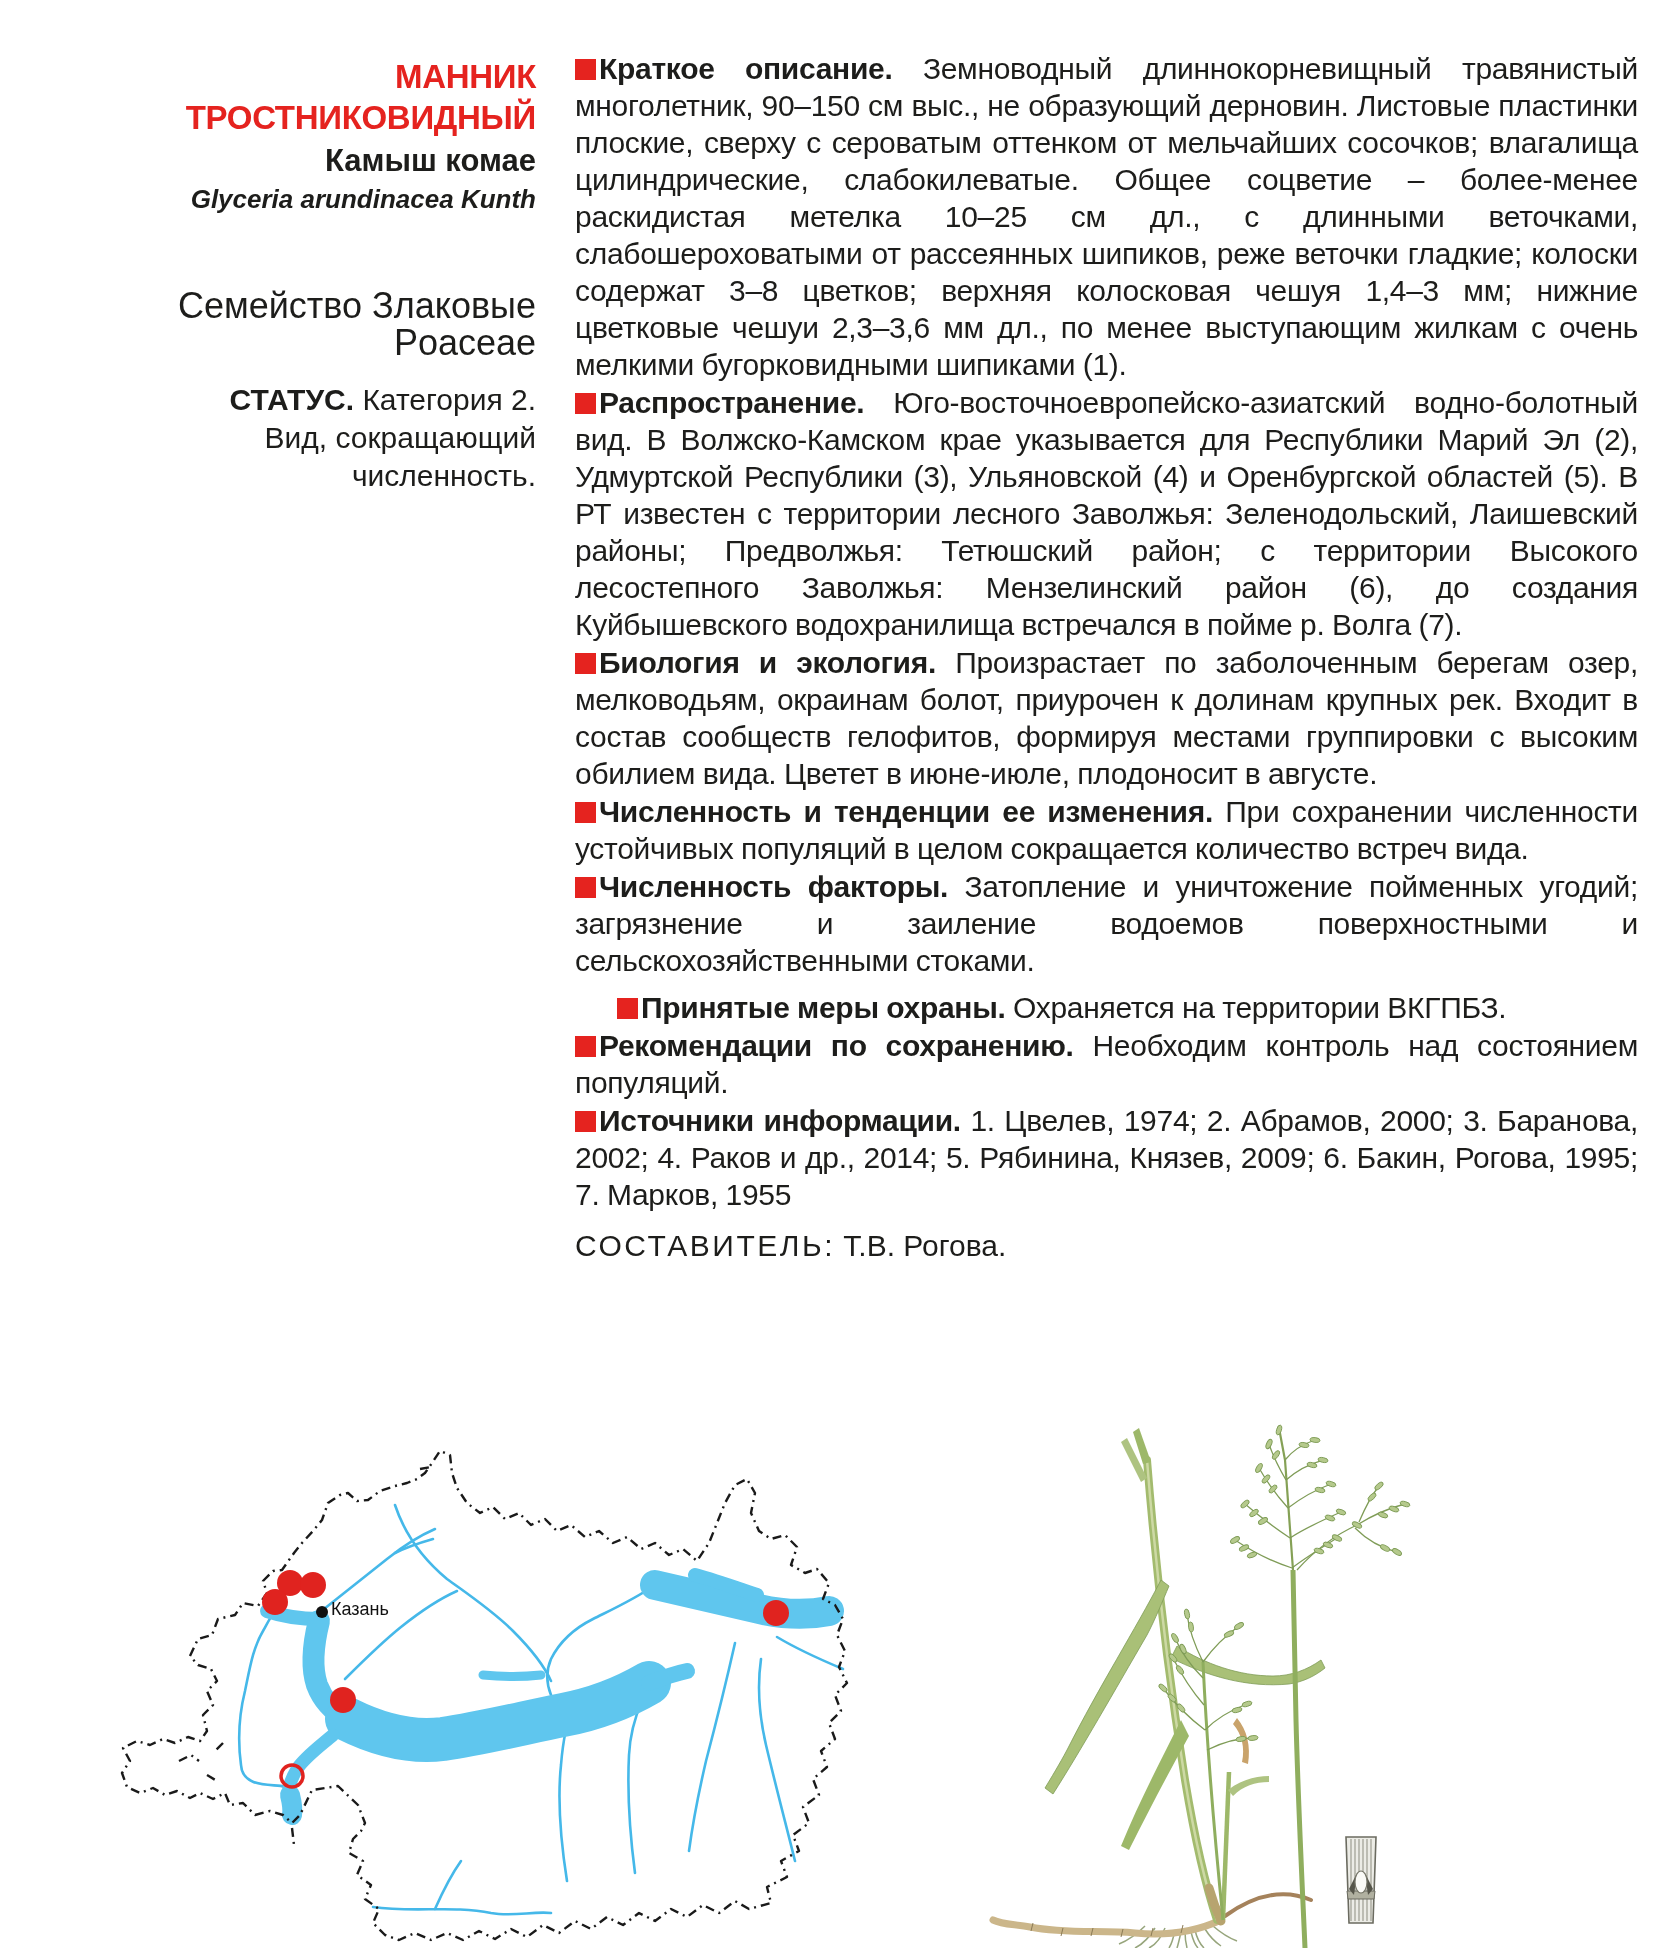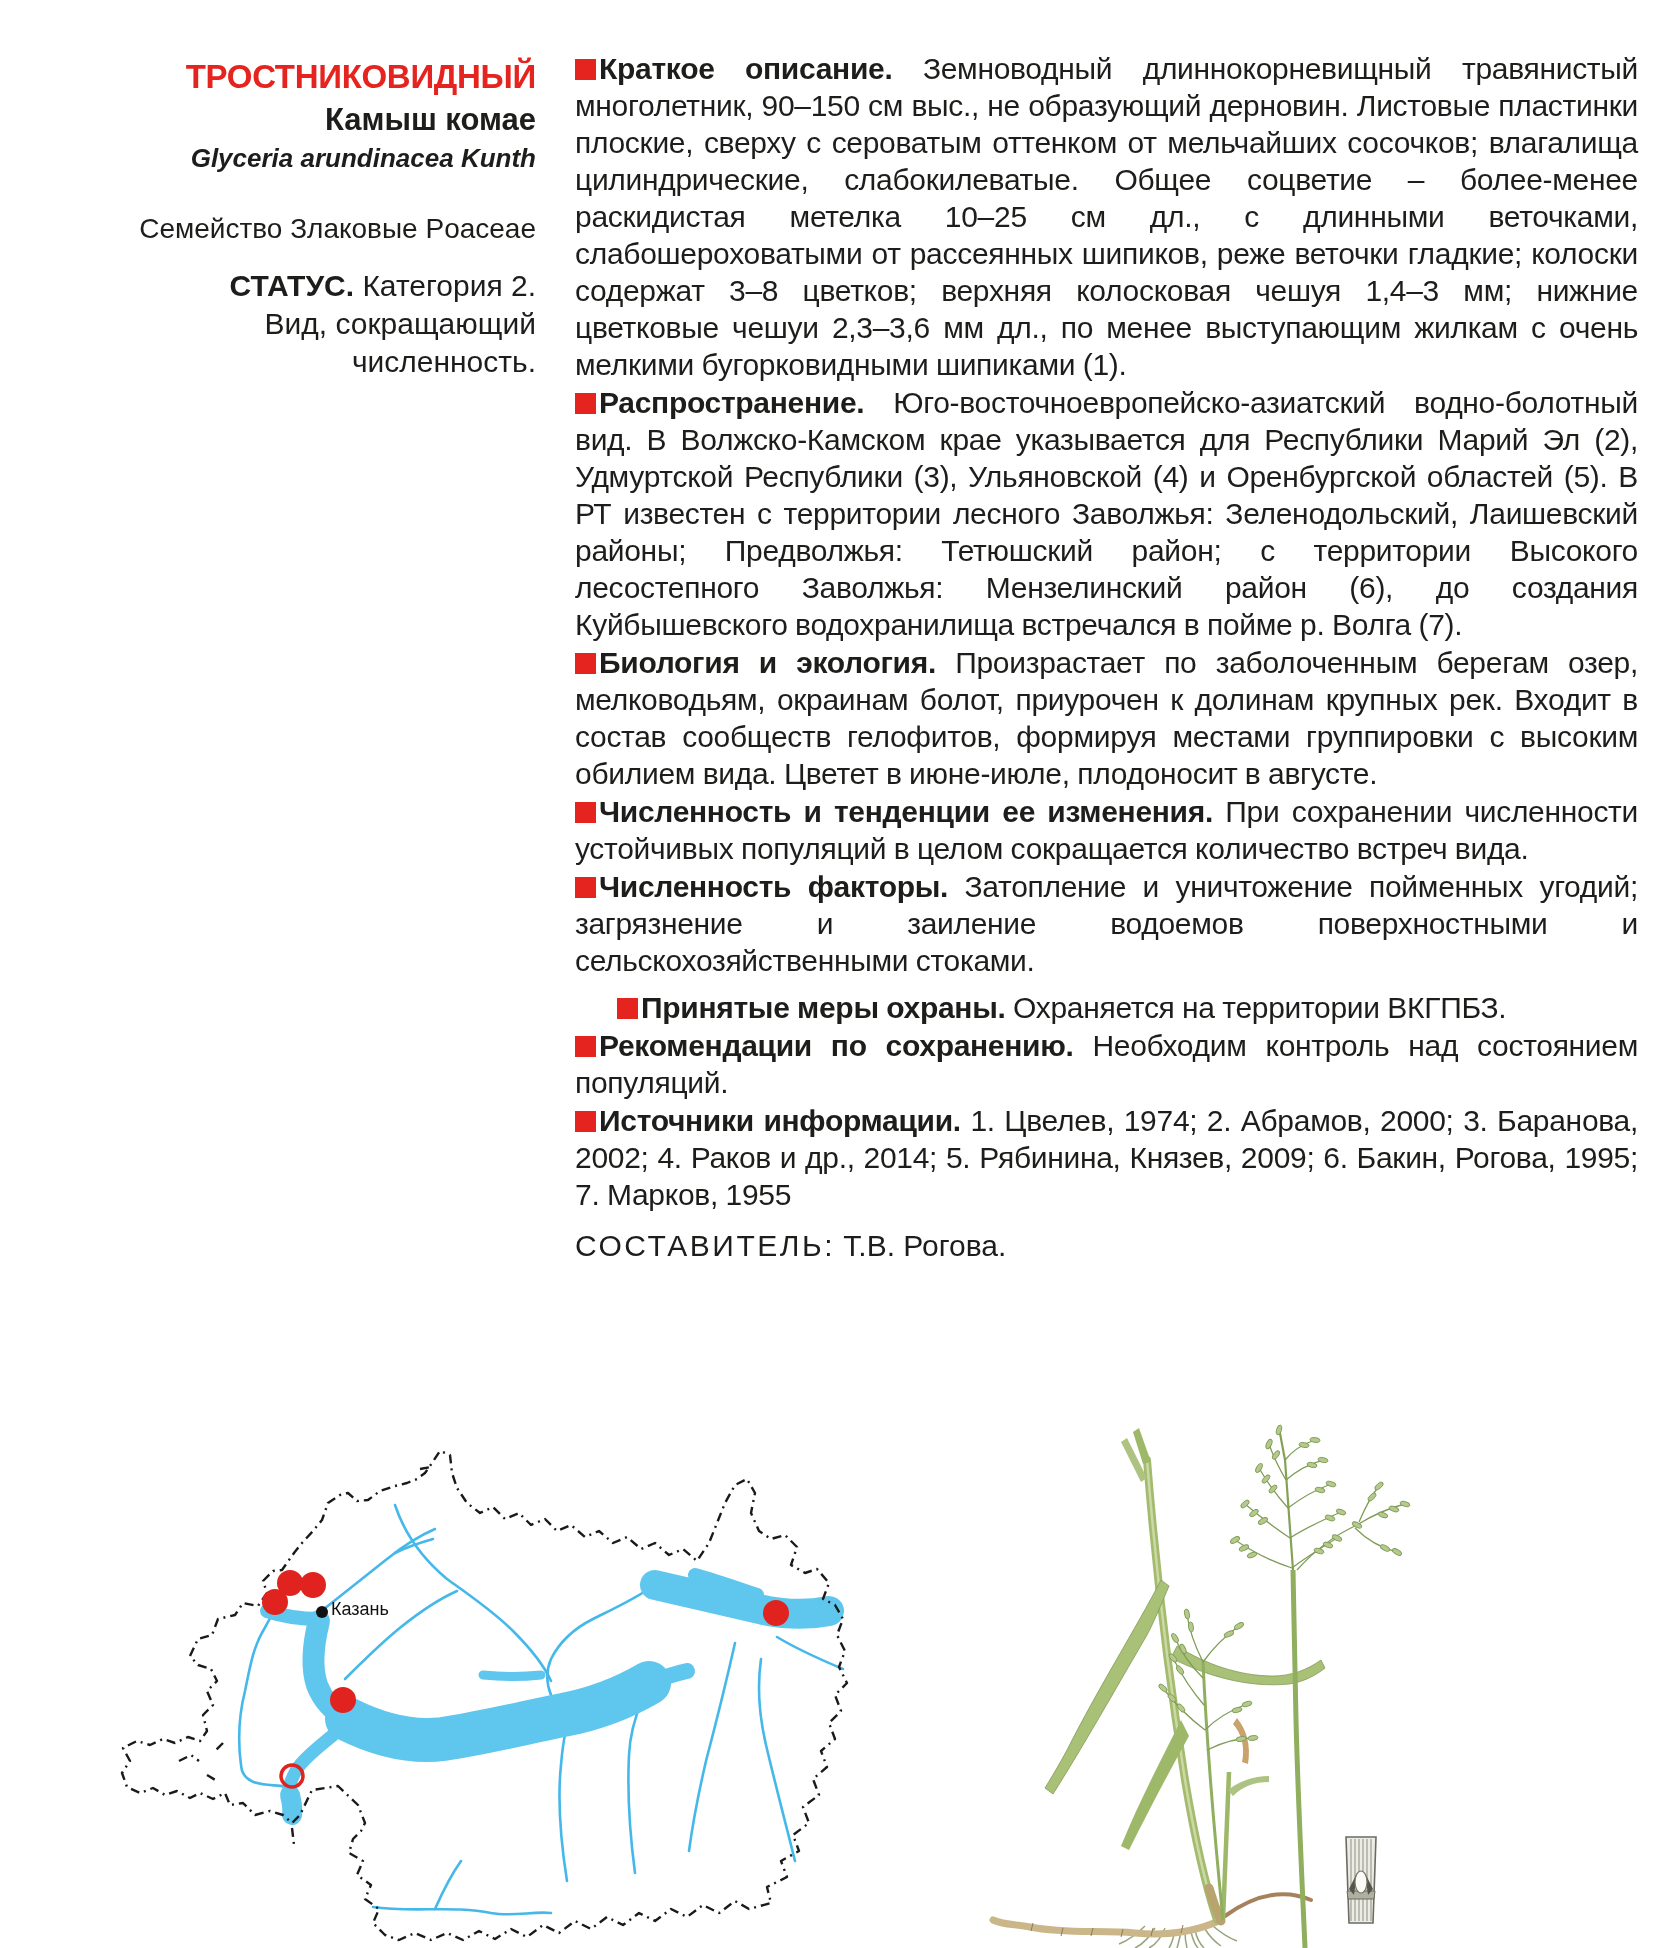--- a/index.html
+++ b/index.html
@@ -4,21 +4,21 @@
 <style>
   html,body{margin:0;padding:0;background:#ffffff;}
   #page{position:relative;width:1653px;height:1948px;background:#fff;overflow:hidden;
         font-family:"Liberation Sans",sans-serif;color:#1d1d1b;}
 
   
   .left-panel{position:absolute;left:50px;top:56px;width:486px;text-align:right;}
   .sp-title{font-size:33px;font-weight:bold;line-height:41px;letter-spacing:-.3px;}
   .sp-common{font-size:31px;font-weight:bold;line-height:39px;margin-top:3px;}
   .sp-latin{font-size:26px;font-weight:bold;font-style:italic;line-height:39px;}
-  .sp-family{font-size:28px;line-height:37px;margin-top:32px;}
+  .sp-family{font-size:36px;line-height:37px;margin-top:68px;}
   .sp-status{font-size:30px;line-height:38px;margin-top:20px;}
 
   
   .content{position:absolute;left:575px;top:50px;width:1063px;}
   .sec{font-size:30px;line-height:37px;text-align:justify;margin:0 0 1px 0;
        letter-spacing:-.3px;word-spacing:-.5px;hyphens:auto;}
   .sec:nth-child(6){margin-top:10px;padding-left:42px;}
   .bullet{display:inline-block;width:21px;height:21px;margin-right:3px;
           transform:translateY(1px);background:#e5231f;}
   .sec b{letter-spacing:-.3px;}
@@ -31,20 +31,21 @@
   svg{display:block;}
   .city-label{font-family:"Liberation Sans",sans-serif;font-size:18px;font-weight:500;fill:#111;}
 </style>
 </head>
 <body>
 
 <div id="page">
 
   <div class="left-panel">
     <div class="sp-title" style="color: rgb(229, 35, 31);">
+      <div>МАННИК</div>
       <div>ТРОСТНИКОВИДНЫЙ</div>
     </div>
     <div class="sp-common">Камыш комае</div>
     <div class="sp-latin">Glyceria arundinacea Kunth</div>
     <div class="sp-family">Семейство Злаковые Poaceae</div>
     <div class="sp-status">
       <div><b>СТАТУС.</b> <span>Категория 2.</span></div>
       <div>Вид, сокращающий</div>
       <div>численность.</div>
     </div>

